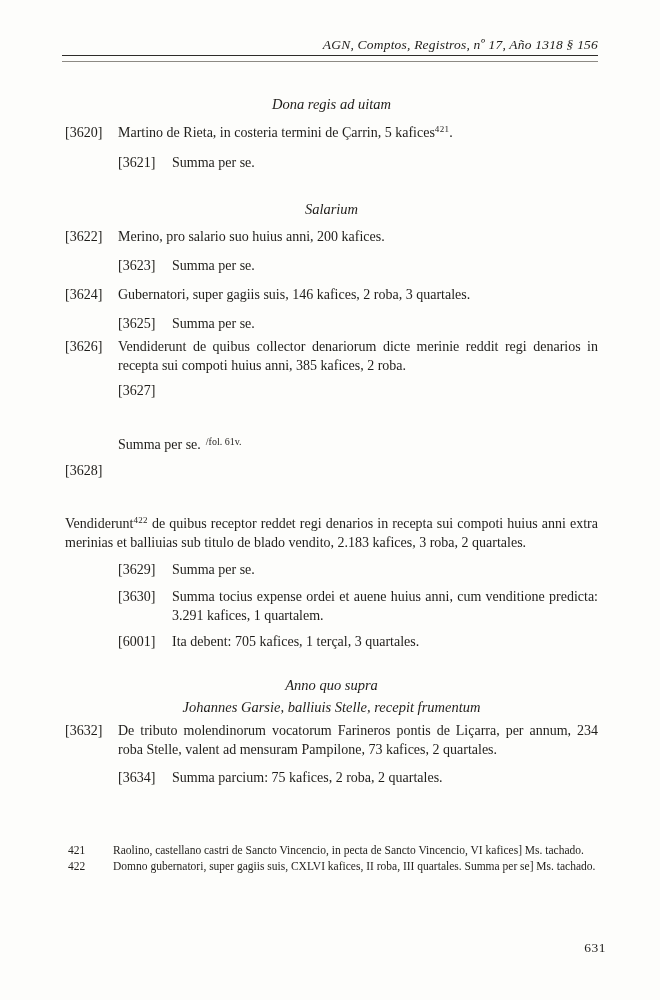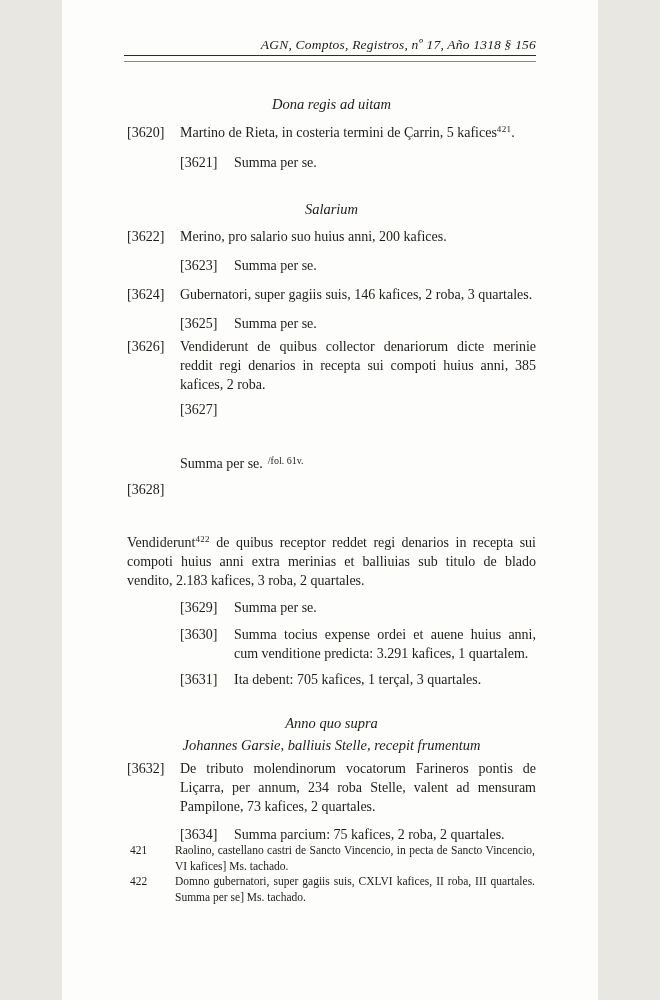--- a/index.html
+++ b/index.html
@@ -2,21 +2,21 @@
 <html><head>
 <meta charset="utf-8">
 <style>
   html, body {
     margin: 0;
     padding: 0;
     background: #e9e7e2;
   }
   .page {
     position: relative;
-    width: 536px;
+    width: 660px;
     height: 1000px;
     margin: 0 auto;
     background: #fdfdfb;
     color: #1f1d1a;
     font-family: "Liberation Serif", "DejaVu Serif", serif;
     font-size: 14px;
     overflow: hidden;
   }
   
   .running-head {
@@ -188,21 +188,21 @@
       <span class="num">[3629]</span>
       <span class="txt">Summa per se.</span>
     </div>
 
     <div class="entry l2 mt8">
       <span class="num">[3630]</span>
       <span class="txt">Summa tocius expense ordei et auene huius anni, cum venditione predicta: 3.291 kafices, 1 quartalem.</span>
     </div>
 
     <div class="entry l2 mt7">
-      <span class="num">[3631]</span>
+      <span class="num">[6001]</span>
       <span class="txt">Ita debent: 705 kafices, 1 terçal, 3 quartales.</span>
     </div>
 
     <div class="heading h-anno">Anno quo supra</div>
     <div class="heading h-johannes">Johannes Garsie, balliuis Stelle, recepit frumentum</div>
 
     <div class="entry mt4">
       <span class="num">[3632]</span>
       <span class="txt">De tributo molendinorum vocatorum Farineros pontis de Liçarra, per annum, 234 roba Stelle, valent ad mensuram Pampilone, 73 kafices, 2 quartales.</span>
     </div>

